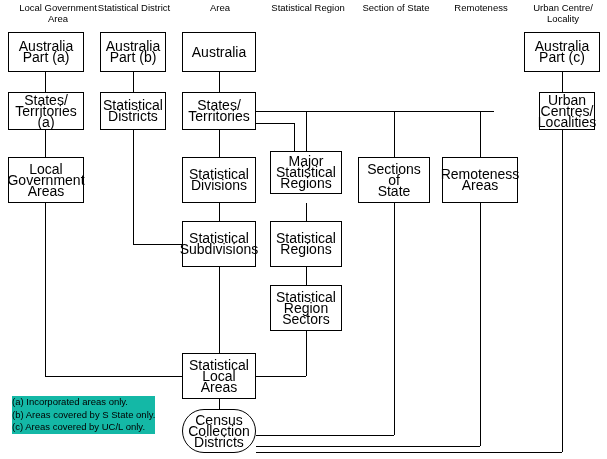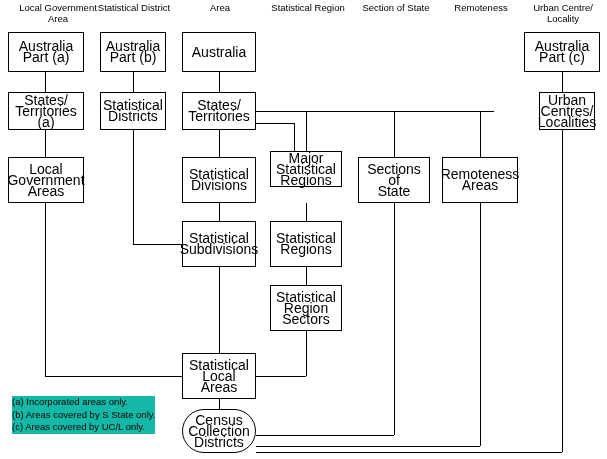--- a/index.html
+++ b/index.html
@@ -151,21 +151,21 @@
 
   <div class="node" style="left:8px; top:157px; width:76px; height:46px;">
       <span style="white-space:pre-line">Local
 Government
 Areas</span>
     </div>
   <div class="node" style="left:182px; top:157px; width:74px; height:46px;">
       <span style="white-space:pre-line">Statistical
 Divisions</span>
     </div>
-  <div class="node" style="left:270px; top:151px; width:72px; height:36px;">
+  <div class="node" style="left:270px; top:151px; width:72px; height:43px;">
       <span style="white-space:pre-line">Major
 Statistical
 Regions</span>
     </div>
   <div class="node" style="left:358px; top:157px; width:72px; height:46px;">
       <span style="white-space:pre-line">Sections of
 State</span>
     </div>
   <div class="node" style="left:442px; top:157px; width:76px; height:46px;">
       <span style="white-space:pre-line">Remoteness

